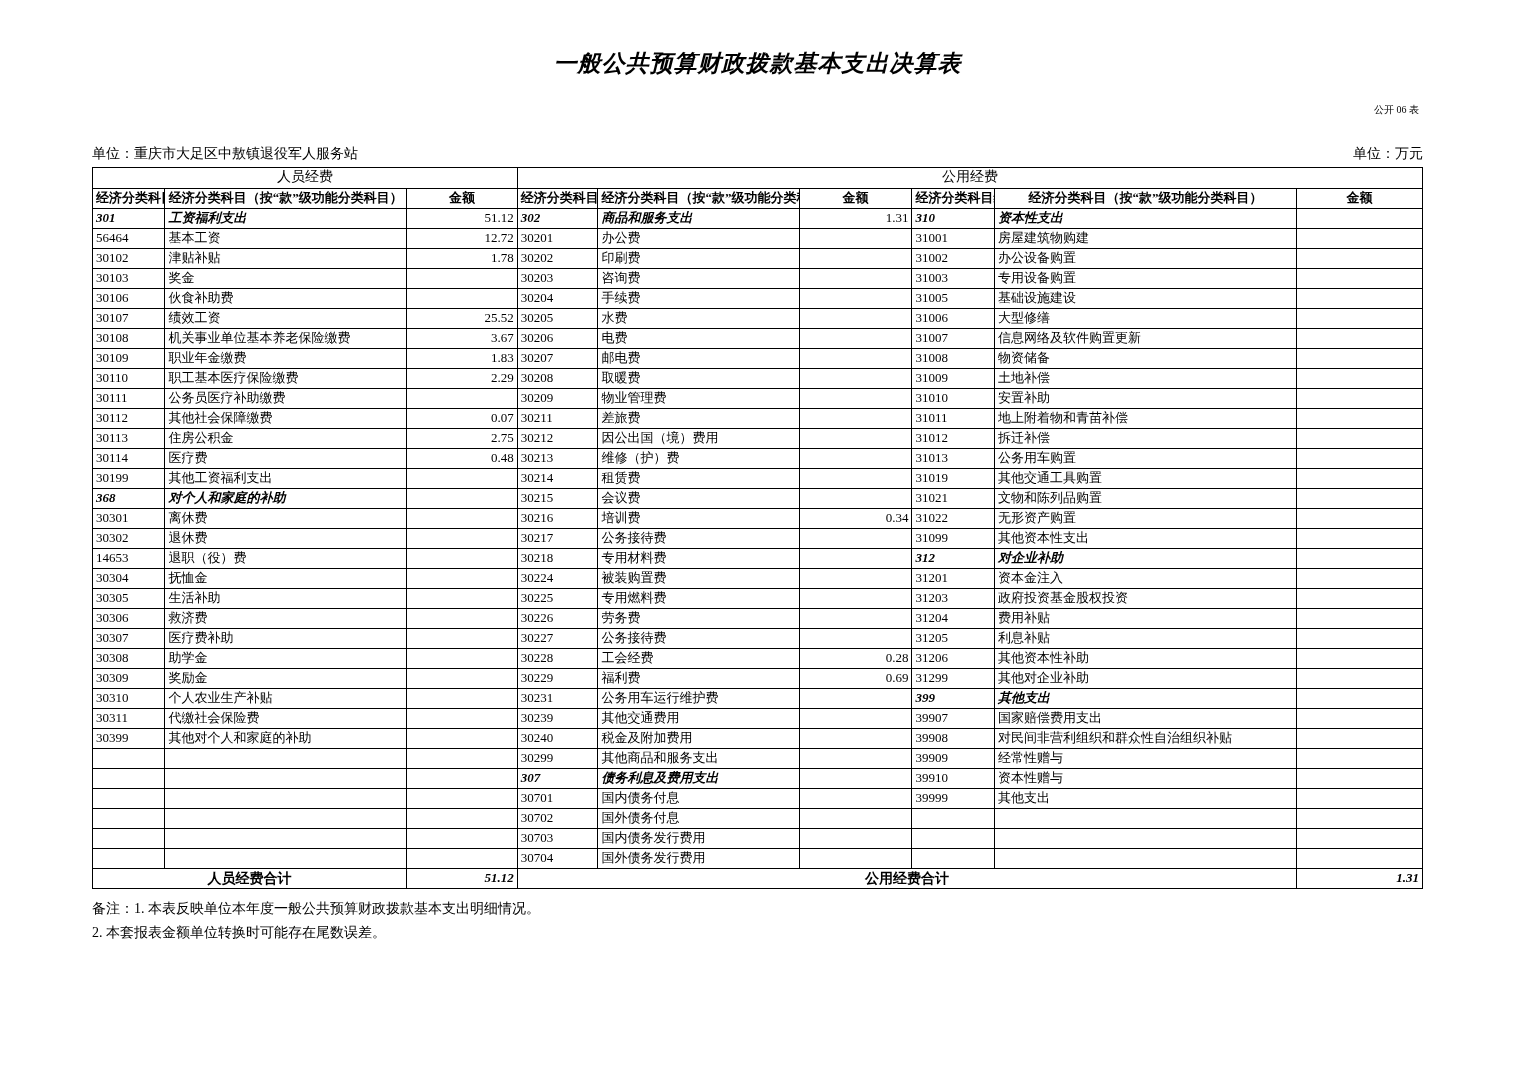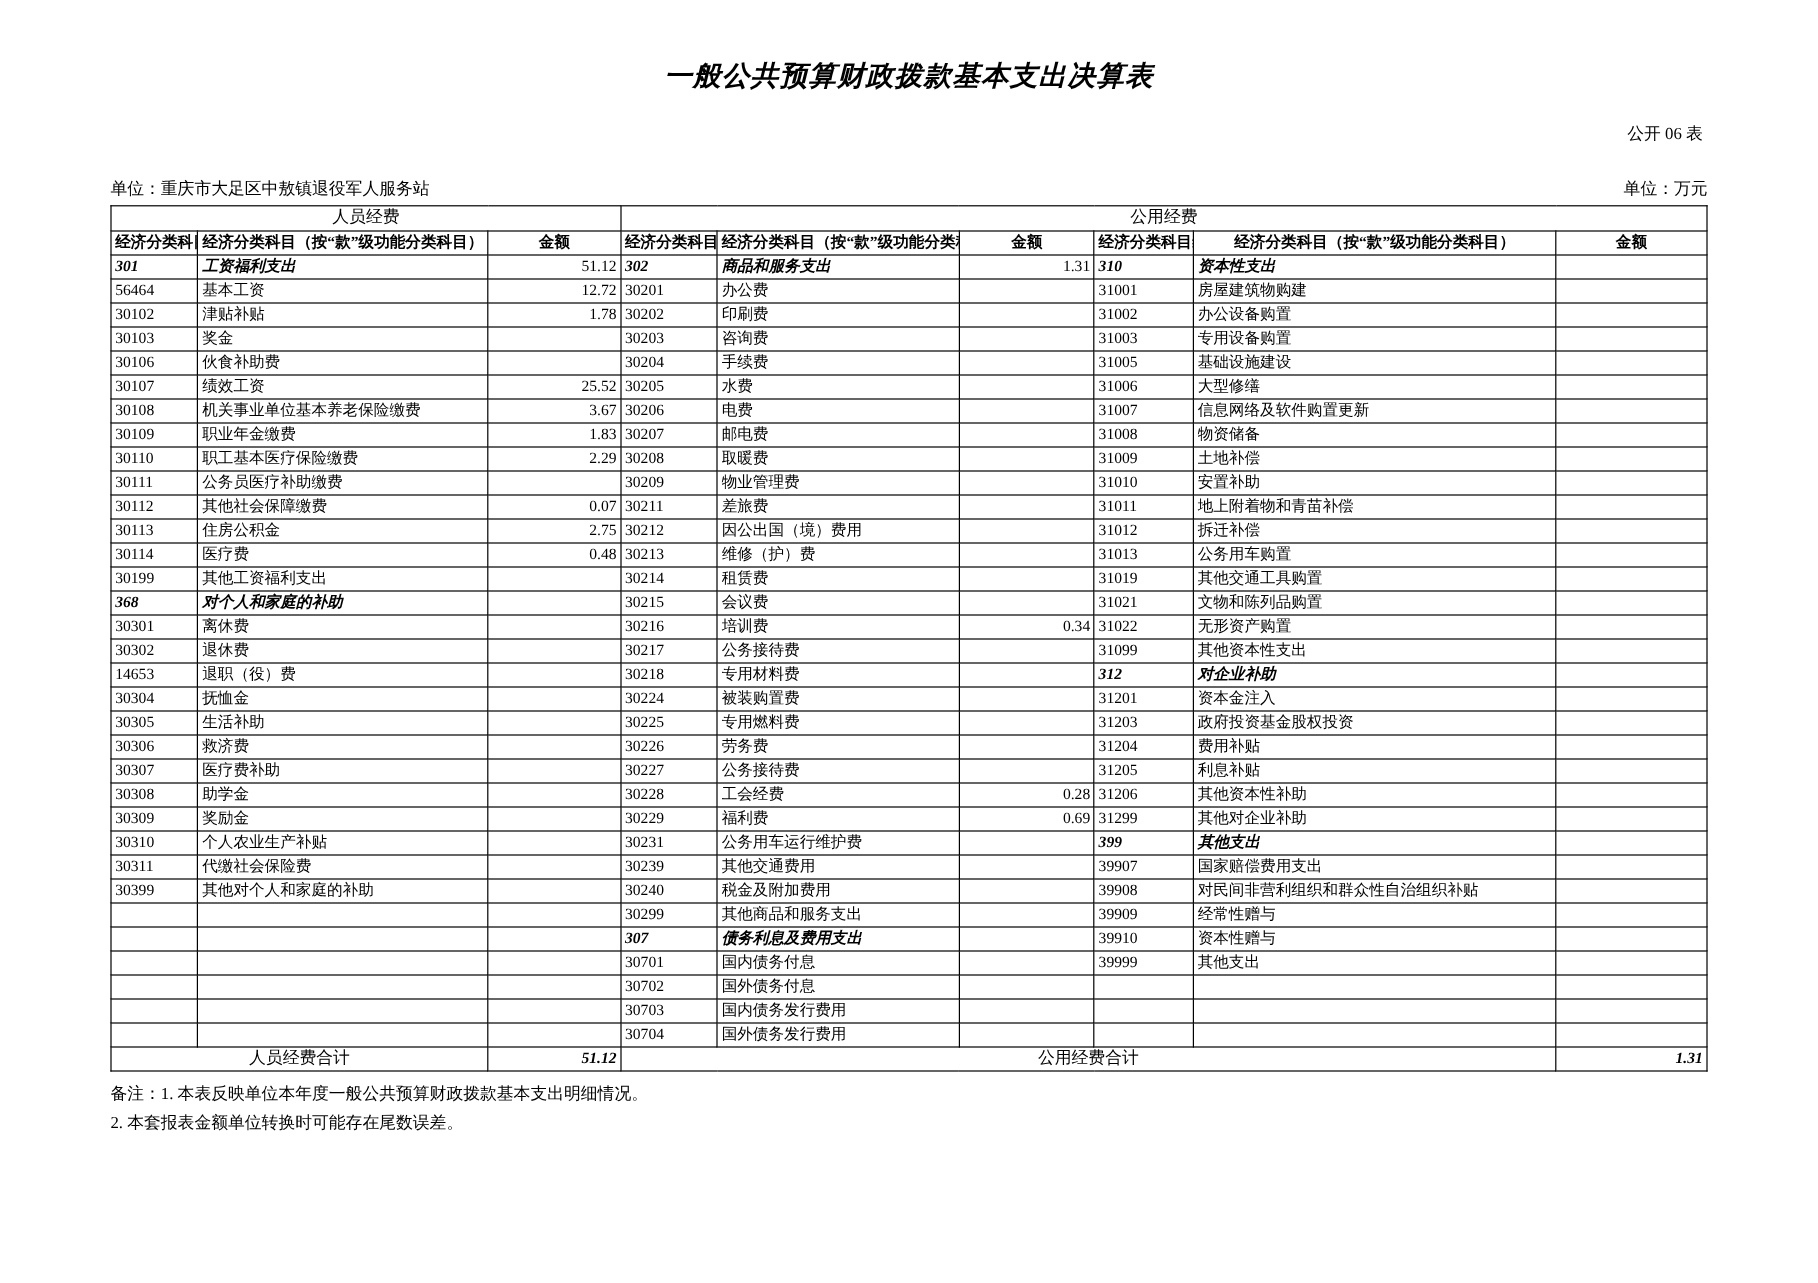--- a/index.html
+++ b/index.html
@@ -26,21 +26,21 @@
     text-align: center;
     font-size: 23px;
     font-weight: bold;
     letter-spacing: 1px;
     margin-top: 48px;
     font-family: "Liberation Sans", "DejaVu Sans", sans-serif;
     font-style: italic;
   }
   .form-code {
     text-align: right;
-    font-size: 14px;
+    font-size: 10px;
     margin-top: 24px;
     padding-right: 4px;
   }
   .meta-row {
     display: flex;
     justify-content: space-between;
     align-items: flex-end;
     font-size: 14px;
     margin-top: 28px;
     margin-bottom: 4px;
@@ -58,36 +58,37 @@
     line-height: 1.25;
     height: 20px;
     box-sizing: border-box;
     overflow: hidden;
     white-space: nowrap;
   }
   .grp-head {
     text-align: center;
     font-weight: normal;
     font-size: 14px;
+    font-family: Liberation Mono, monospace;
   }
   .col-head {
     text-align: center;
     font-size: 13px;
     line-height: 1.25;
     white-space: normal;
     height: 48px;
   }
   .code { text-align: left; padding-left: 4px; }
   .name { text-align: left; padding-left: 4px; }
   .amt  { text-align: right; padding-right: 4px; }
   .bold { font-weight: bold; font-style: italic; }
   .indent { padding-left: 22px; }
   .total-label {
     text-align: center;
-    font-weight: normal;
+    font-weight: bold;
     font-size: 14px;
   }
   .notes {
     font-size: 14px;
     margin-top: 8px;
     line-height: 1.7;
   }
   .notes .n2 { }
 </style>
 </head>

